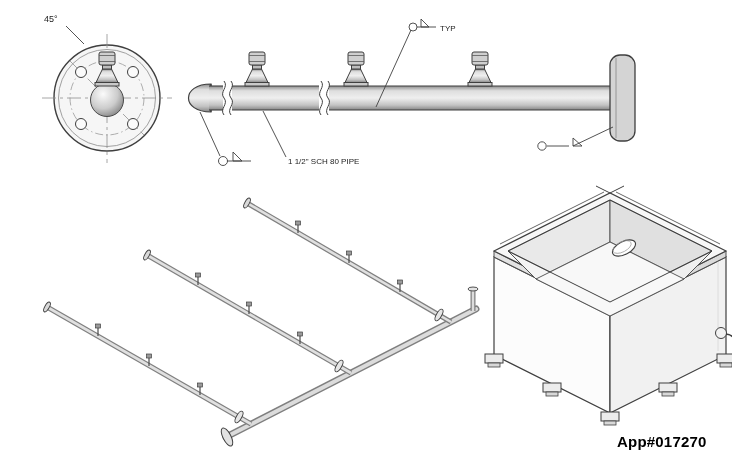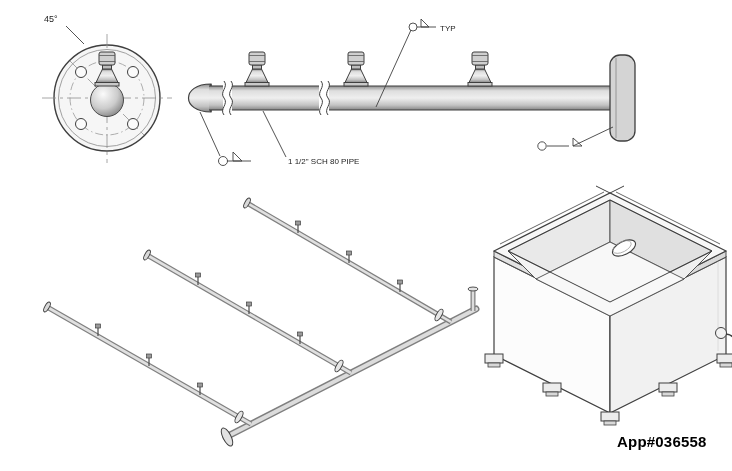--- a/index.html
+++ b/index.html
@@ -230,14 +230,14 @@
           <rect x="642" y="392" width="12" height="4" fill="#d8d8d8" stroke="#3f3f3f" stroke-width="0.8"></rect>
         </g>
         <g>
           <rect x="697" y="354" width="18" height="9" fill="#ececec" stroke="#3f3f3f" stroke-width="1"></rect>
           <rect x="700" y="363" width="12" height="4" fill="#d8d8d8" stroke="#3f3f3f" stroke-width="0.8"></rect>
         </g>
       </g>
     </g>
   </svg>
 
-  <div class="app-number">App#036558</div>
+  <div class="app-number">App#017270</div>
 </div>
 
 </body></html>

